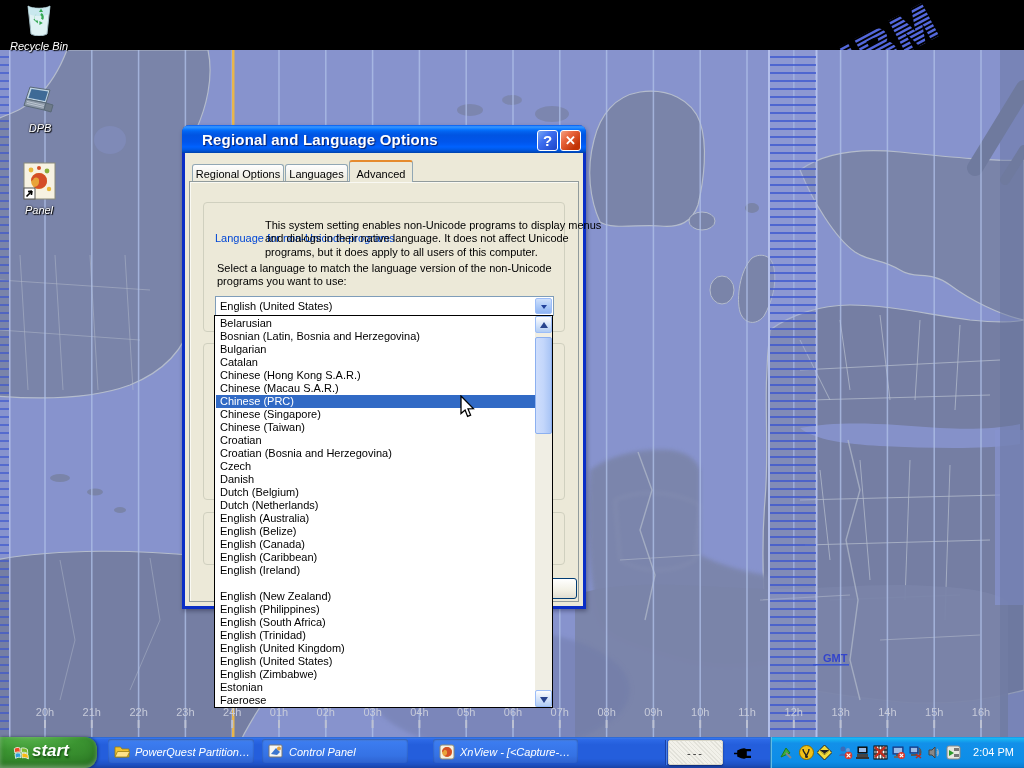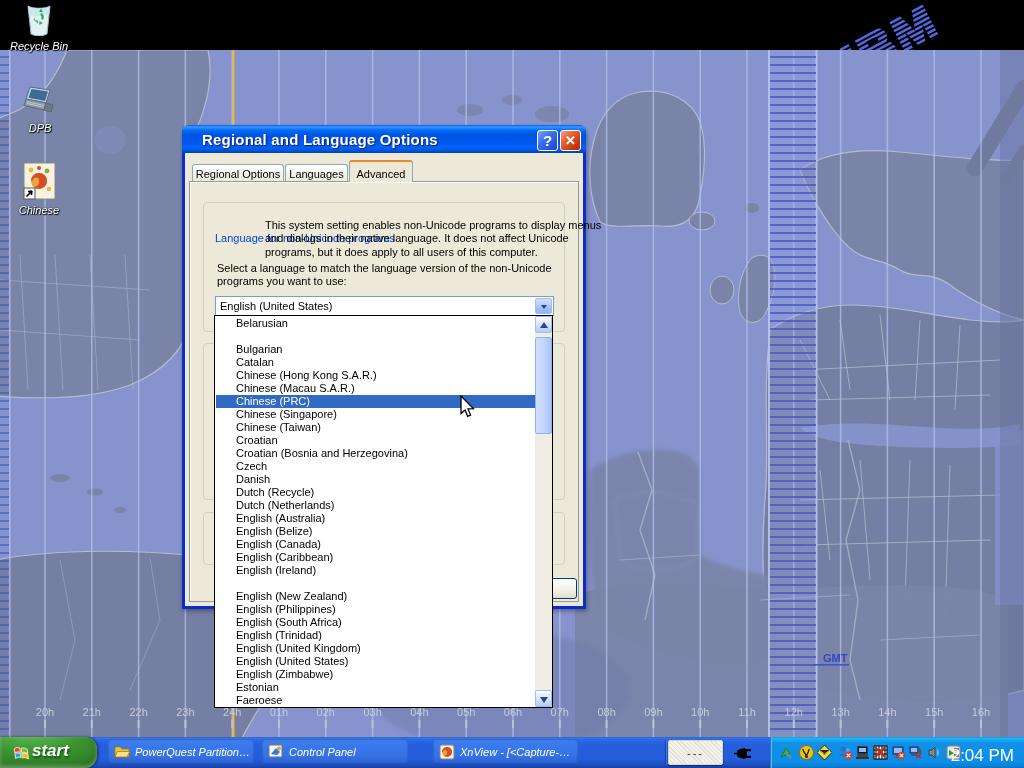--- a/index.html
+++ b/index.html
@@ -42,21 +42,21 @@
 
 
 #combo { position:absolute; left:25px; top:114px; width:339px; height:20px; background:#fff; border:1px solid #7F9DB9; }
 #combo .ctext { position:absolute; left:4px; top:3px; font-size:11px; }
 #combo .carr { position:absolute; right:1px; top:1px; width:17px; height:16px;
   background:linear-gradient(180deg,#cfe0fb,#b0ccf8 45%,#8eb4f4); border:1px solid #9cbdf8; border-radius:2px; }
 #combo .carr:after { content:""; position:absolute; left:5px; top:6px; border-left:3.5px solid transparent; border-right:3.5px solid transparent; border-top:4.5px solid #21409A; }
 
 
 #droplist { left:214px; top:315px; width:339px; height:393px; background:#fff; border:1px solid #000; z-index:20; }
-.li { position:absolute; left:1px; width:320px; height:13px; font-size:11px; line-height:13px; padding-left:20px; white-space:nowrap; overflow:hidden; }
+.li { position:absolute; left:1px; width:320px; height:13px; font-size:11px; line-height:13px; padding-left:4px; white-space:nowrap; overflow:hidden; }
 .li.sel { background:#316AC5; color:#fff; width:321px; }
 
 #sbar { position:absolute; right:0; top:0; width:17px; height:391px; background:#F0EEE4; }
 .sbtn { position:absolute; left:0; width:17px; height:17px; background:linear-gradient(180deg,#fdfdfd,#d7e5fa 50%,#b0ccf4); border:1px solid #9cbdf8; border-radius:2px; }
 .sbtn:after { content:""; position:absolute; left:4px; border-left:4px solid transparent; border-right:4px solid transparent; }
 #sb-up:after { top:5px; border-bottom:6px solid #28448e; }
 #sb-dn:after { top:6px; border-top:6px solid #28448e; }
 #sthumb { position:absolute; left:0; top:21px; width:17px; height:97px;
   background:linear-gradient(90deg,#cfdefc,#c3d6fb 50%,#a8c4f5); border:1px solid #8cb0f0; border-radius:2px; }
 
@@ -71,21 +71,21 @@
 .tkbtn .ic { position:absolute; left:6px; top:5px; width:16px; height:16px; }
 .tkbtn .tx { position:absolute; left:27px; top:7px; white-space:nowrap; overflow:hidden; }
 #start { position:absolute; left:0; top:0; width:97px; height:31px; border-radius:0 12px 12px 0;
   background:radial-gradient(ellipse 120% 160% at 30% -40%, #8ed17f 0%, #4DA943 35%, #3B9431 55%, #2E7D26 100%);
   box-shadow:0 -2px 4px rgba(255,255,255,.35) inset, -2px -4px 8px rgba(0,40,0,.25) inset, 1px 0 3px rgba(0,0,30,.5); }
 #start .stx { position:absolute; left:32px; top:4px; color:#fff; font-size:17px; font-weight:bold; font-style:italic; text-shadow:1px 2px 2px rgba(0,40,0,.6); }
 
 #tray { position:absolute; left:770px; top:0; width:254px; height:31px;
   background:linear-gradient(180deg,#1290E9 0%,#19B9F3 4%,#1290E9 20%,#0D8DE7 80%,#0B7FD4 95%,#0A70C0 100%); }
 #tray:before { content:""; position:absolute; left:0; top:0; width:2px; height:31px; background:linear-gradient(90deg,#0A60A8,#7ed8f8); }
-#clock { position:absolute; right:10px; top:9px; color:#fff; font-size:17px; }
+#clock { position:absolute; right:10px; top:9px; color:#fff; font-size:11px; }
 .trico { position:absolute; top:8px; width:15px; height:15px; }
 </style>
 </head>
 <body>
 <div id="stage">
 
   <svg class="abs" id="map" width="1024" height="768" viewBox="0 0 1024 768" style="left:0;top:0;z-index:1">
     <rect x="0" y="0" width="1024" height="768" fill="#8793CD"></rect>
     <defs>
         <filter id="soft" x="-20%" y="-20%" width="140%" height="140%">
@@ -273,21 +273,21 @@
         <path d="M18,19 m-8,0 a8,8 0 0 1 16,0 a8,8 0 0 1 -13,6 a5,5 0 0 0 5,-6 a3,3 0 0 0 -6,-1 z" fill="#D44E28"></path>
         <circle cx="10" cy="8" r="2.4" fill="#E8B83A"></circle>
         <circle cx="18" cy="6" r="2" fill="#D44E28"></circle>
         <circle cx="26" cy="9" r="2.4" fill="#8BAE3A"></circle>
         <circle cx="28" cy="27" r="2.2" fill="#E8B83A"></circle>
         <circle cx="9" cy="28" r="2" fill="#CC8A2E"></circle>
       </g>
       <rect x="3" y="26" width="11" height="11" fill="#fff" stroke="#555"></rect>
       <path d="M5.5,34.5 L11,29 M11,29 l-4,0.6 M11,29 l-0.6,4" stroke="#000" stroke-width="1.6" fill="none"></path>
     </svg>
-    <div class="dlabel">Chinese</div>
+    <div class="dlabel">Panel</div>
   </div>
 
   <div class="abs" id="taskbar">
     <div id="start">
       <svg class="abs" style="left:13px;top:7px" width="18" height="18" viewBox="0 0 21 21">
           <path d="M1.5,5.5 C3.5,4 5.5,3.6 8,4.6 L8.6,9.8 C6.2,8.8 4,9.2 2.2,10.6 Z" fill="#F04A24" stroke="#fff" stroke-width="0.9"></path>
           <path d="M9.5,4.9 C11.8,4.2 14.2,4.6 16.8,6.3 L17.3,11.3 C15,9.7 12.5,9.3 10.1,10 Z" fill="#7EBB2C" stroke="#fff" stroke-width="0.9"></path>
           <path d="M2.3,11.7 C4.2,10.3 6.3,10 8.7,10.9 L9.3,16 C7,15.1 4.9,15.4 3.1,16.8 Z" fill="#32A0DA" stroke="#fff" stroke-width="0.9"></path>
           <path d="M10.2,11.1 C12.6,10.4 15.1,10.8 17.5,12.4 L18,17.4 C15.7,15.9 13.2,15.5 10.8,16.2 Z" fill="#F8BA12" stroke="#fff" stroke-width="0.9"></path>
         </svg>
@@ -405,32 +405,33 @@
         <span class="ctext">English (United States)</span>
         <span class="carr"></span>
       </div>
     </div>
 
     <div class="abs" style="left:317px; top:453px; width:75px; height:21px; border:1px solid #003C74; border-radius:3px; background:linear-gradient(180deg,#fff,#f2f0e4 60%,#e0ddd0);"></div>
   </div>
 
   <div class="abs" id="droplist">
     <div class="li" style="top:1px">Belarusian</div>
+    <div class="li" style="top:14px">Bosnian (Latin, Bosnia and Herzegovina)</div>
     <div class="li" style="top:27px">Bulgarian</div>
     <div class="li" style="top:40px">Catalan</div>
     <div class="li" style="top:53px">Chinese (Hong Kong S.A.R.)</div>
     <div class="li" style="top:66px">Chinese (Macau S.A.R.)</div>
     <div class="li sel" style="top:79px">Chinese (PRC)</div>
     <div class="li" style="top:92px">Chinese (Singapore)</div>
     <div class="li" style="top:118px">Croatian</div>
     <div class="li" style="top:105px">Chinese (Taiwan)</div>
     <div class="li" style="top:131px">Croatian (Bosnia and Herzegovina)</div>
     <div class="li" style="top:144px">Czech</div>
     <div class="li" style="top:157px">Danish</div>
-    <div class="li" style="top:170px">Dutch (Recycle)</div>
+    <div class="li" style="top:170px">Dutch (Belgium)</div>
     <div class="li" style="top:183px">Dutch (Netherlands)</div>
     <div class="li" style="top:196px">English (Australia)</div>
     <div class="li" style="top:209px">English (Belize)</div>
     <div class="li" style="top:222px">English (Canada)</div>
     <div class="li" style="top:235px">English (Caribbean)</div>
     <div class="li" style="top:248px">English (Ireland)</div>
     <div class="li" style="top:274px">English (New Zealand)</div>
     <div class="li" style="top:287px">English (Philippines)</div>
     <div class="li" style="top:300px">English (South Africa)</div>
     <div class="li" style="top:313px">English (Trinidad)</div>

